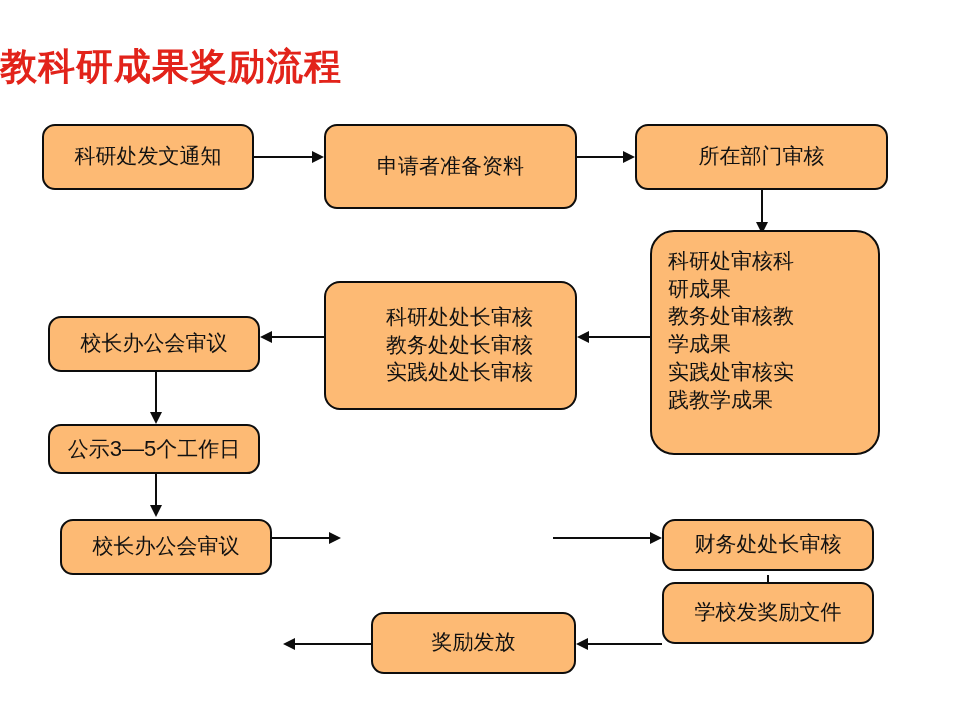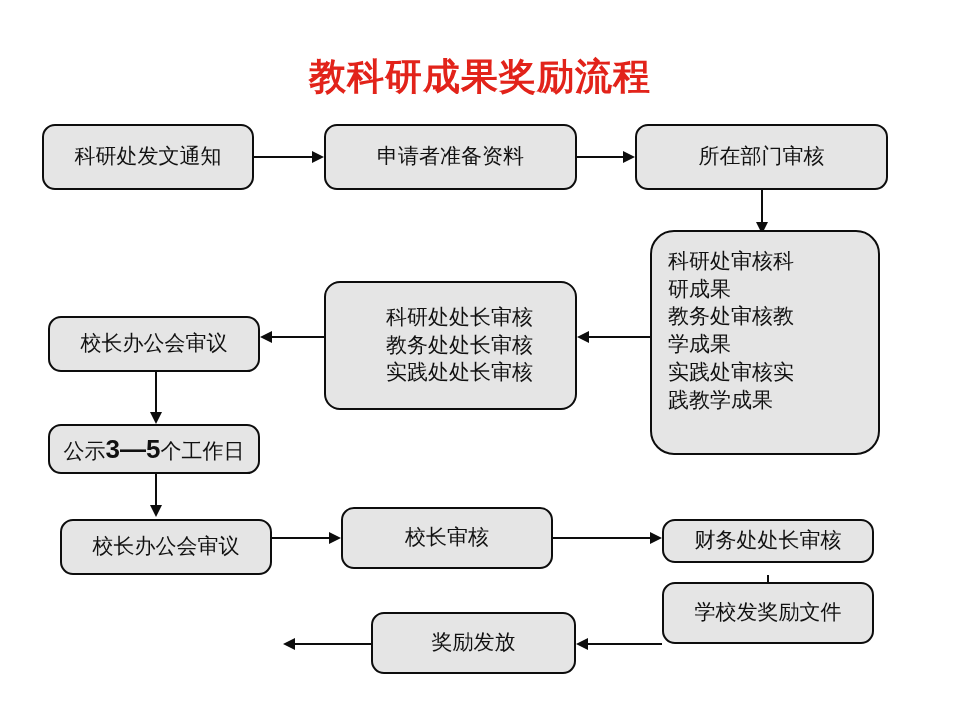--- a/index.html
+++ b/index.html
@@ -16,33 +16,32 @@
     width: 960px;
     height: 720px;
     background: #ffffff;
     overflow: hidden;
   }
   #title {
     position: absolute;
     left: 0;
     top: 42px;
     width: 960px;
-    text-align: center;
+    text-align: left;
     font-size: 37px;
     font-weight: bold;
     letter-spacing: 1px;
     color: #e2231a;
     font-family: "Liberation Serif", "DejaVu Serif", serif;
     white-space: nowrap;
-    margin-top: 10px;
   }
   .node {
     position: absolute;
     box-sizing: border-box;
-    background: #e5e5e5;
+    background: #fdba74;
     border: 2.6px solid #0d0d0d;
     border-radius: 13px;
     display: flex;
     align-items: center;
     justify-content: center;
     font-family: "Liberation Serif", "DejaVu Serif", serif;
     font-size: 21px;
     color: #111111;
     line-height: 1.32;
     text-align: center;
@@ -59,23 +58,23 @@
     padding-top: 16px;
   }
   .node.midbox {
     border-radius: 16px;
   }
   .node .ln {
     display: block;
     white-space: nowrap;
   }
   .num {
-    font-weight: bold;
+    font-weight: normal;
     font-family: "Liberation Sans", "DejaVu Sans", sans-serif;
-    font-size: 26px;
+    font-size: 22px;
   }
   
   .conn {
     position: absolute;
     background: #0d0d0d;
   }
   .h-line { height: 2.4px; }
   .v-line { width: 2.4px; }
   .arrow {
     position: absolute;
@@ -102,21 +101,21 @@
 <body>
 
 <div id="canvas">
 
   <div id="title">教科研成果奖励流程</div>
 
   <div class="node" style="left:42px; top:124px; width:212px; height:66px;">
     <span class="ln">科研处发文通知</span>
   </div>
 
-  <div class="node" style="left:324px; top:124px; width:253px; height:66px;justify-content:center;">
+  <div class="node" style="left:324px; top:124px; width:253px; height:85px;justify-content:center;">
     <span class="ln">申请者准备资料</span>
   </div>
 
   <div class="node" style="left:635px; top:124px; width:253px; height:66px;">
     <span class="ln">所在部门审核</span>
   </div>
 
   <div class="conn h-line" style="left:254px; top:156px; width:58px;"></div>
   <div class="arrow right" style="left:312px; top:151px;"></div>
 
@@ -158,25 +157,22 @@
     <span class="ln"><span>公示</span><span class="num">3—5</span><span>个工作日</span></span>
   </div>
 
   <div class="conn v-line" style="left:155px; top:474px; height:31px;"></div>
   <div class="arrow down" style="left:150px; top:505px;"></div>
 
   <div class="node" style="left:60px; top:519px; width:212px; height:56px;">
     <span class="ln">校长办公会审议</span>
   </div>
 
-  <div class="node" style="left:341px; top:507px; width:212px; height:62px;">
-    <span class="ln">校长审核</span>
-  </div>
 
-  <div class="node" style="left:662px; top:519px; width:212px; height:44px;">
+  <div class="node" style="left:662px; top:519px; width:212px; height:52px;">
     <span class="ln">财务处处长审核</span>
   </div>
 
   <div class="conn h-line" style="left:272px; top:537px; width:57px;"></div>
   <div class="arrow right" style="left:329px; top:532px;"></div>
 
   <div class="conn h-line" style="left:553px; top:537px; width:97px;"></div>
   <div class="arrow right" style="left:650px; top:532px;"></div>
 
   <div class="conn v-line" style="left:767px; top:575px; height:28px;"></div>

